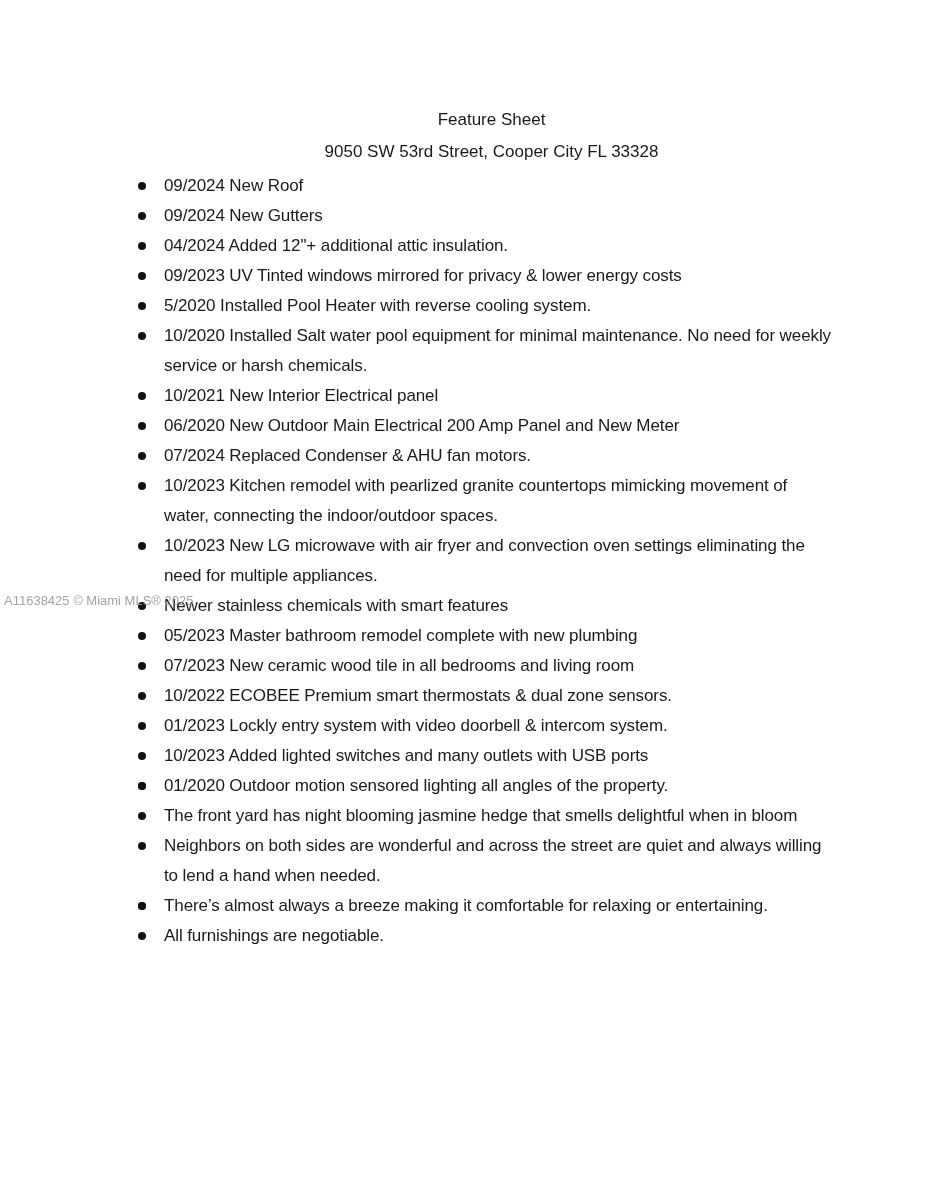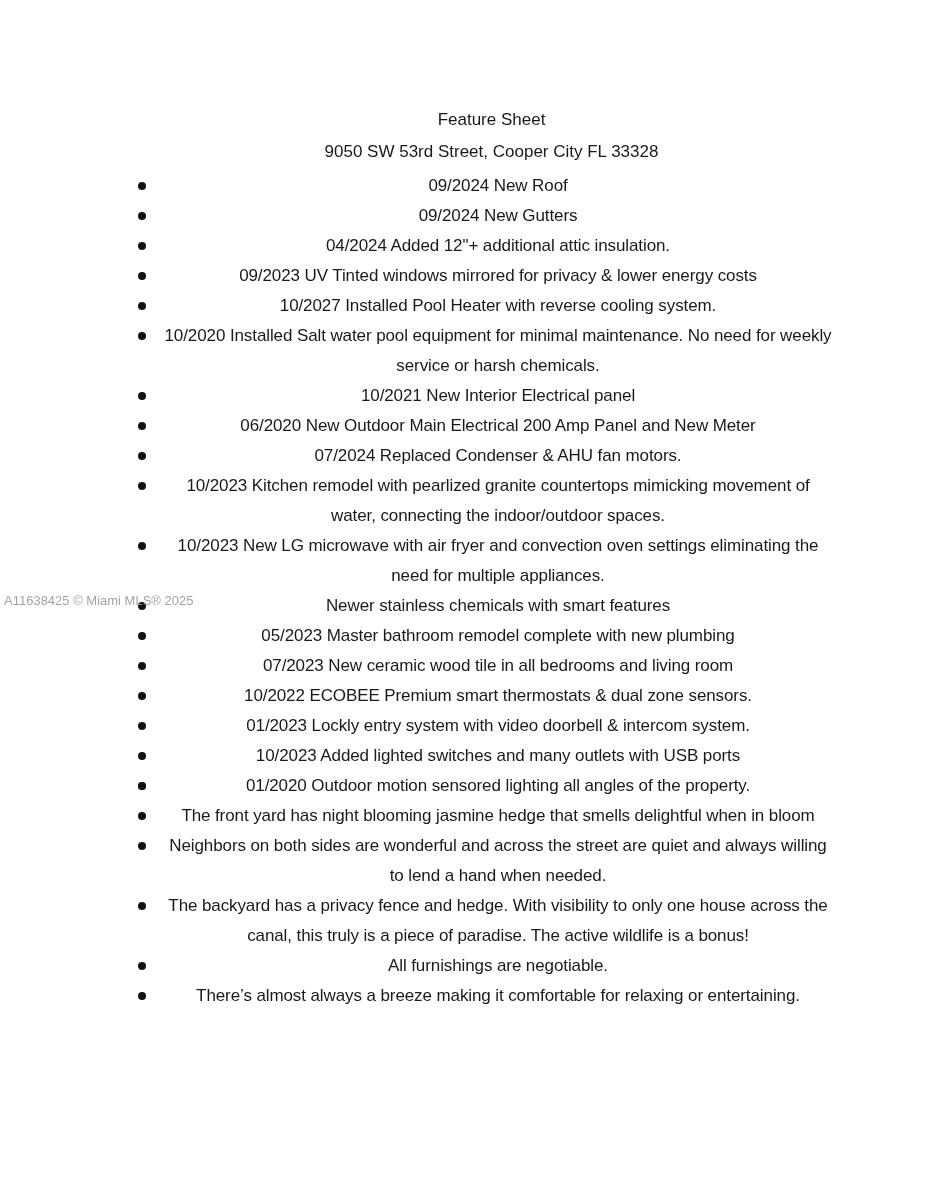--- a/index.html
+++ b/index.html
@@ -51,21 +51,20 @@
     padding: 0;
     list-style: none;
   }
   .feature-item {
     position: relative;
     padding-left: 32px;
     font-size: 17px;
     line-height: 30px;
     letter-spacing: -0.1px;
     color: #1a1a1a;
-    text-align: center;
   }
   .bullet {
     position: absolute;
     left: 6px;
     top: 11px;
     width: 8px;
     height: 8px;
     border-radius: 50%;
     background: #111111;
   }
@@ -87,36 +86,36 @@
 
 <div class="page">
   <div class="title">Feature Sheet</div>
   <div class="address">9050 SW 53rd Street, Cooper City FL 33328</div>
 
   <ul class="feature-list">
     <li class="feature-item"><span class="bullet"></span><span>09/2024 New Roof</span></li>
     <li class="feature-item"><span class="bullet"></span><span>09/2024 New Gutters</span></li>
     <li class="feature-item"><span class="bullet"></span><span>04/2024 Added 12"+ additional attic insulation.</span></li>
     <li class="feature-item"><span class="bullet"></span><span>09/2023 UV Tinted windows mirrored for privacy &amp; lower energy costs</span></li>
-    <li class="feature-item"><span class="bullet"></span><span>10/2027 Installed Pool Heater with reverse cooling system.</span></li>
+    <li class="feature-item"><span class="bullet"></span><span>5/2020 Installed Pool Heater with reverse cooling system.</span></li>
     <li class="feature-item"><span class="bullet"></span><span>10/2020 Installed Salt water pool equipment for minimal maintenance. No need for weekly service or harsh chemicals.</span></li>
     <li class="feature-item"><span class="bullet"></span><span>10/2021 New Interior Electrical panel</span></li>
     <li class="feature-item"><span class="bullet"></span><span>06/2020 New Outdoor Main Electrical 200 Amp Panel and New Meter</span></li>
     <li class="feature-item"><span class="bullet"></span><span>07/2024 Replaced Condenser &amp; AHU fan motors.</span></li>
     <li class="feature-item"><span class="bullet"></span><span>10/2023 Kitchen remodel with pearlized granite countertops mimicking movement of water, connecting the indoor/outdoor spaces.</span></li>
     <li class="feature-item"><span class="bullet"></span><span>10/2023 New LG microwave with air fryer and convection oven settings eliminating the need for multiple appliances.</span></li>
     <li class="feature-item"><span class="bullet"></span><span>Newer stainless chemicals with smart features</span></li>
     <li class="feature-item"><span class="bullet"></span><span>05/2023 Master bathroom remodel complete with new plumbing</span></li>
     <li class="feature-item"><span class="bullet"></span><span>07/2023 New ceramic wood tile in all bedrooms and living room</span></li>
     <li class="feature-item"><span class="bullet"></span><span>10/2022 ECOBEE Premium smart thermostats &amp; dual zone sensors.</span></li>
     <li class="feature-item"><span class="bullet"></span><span>01/2023 Lockly entry system with video doorbell &amp; intercom system.</span></li>
     <li class="feature-item"><span class="bullet"></span><span>10/2023 Added lighted switches and many outlets with USB ports</span></li>
     <li class="feature-item"><span class="bullet"></span></li>
     <li class="feature-item"><span class="bullet"></span><span>01/2020 Outdoor motion sensored lighting all angles of the property.</span></li>
     <li class="feature-item"><span class="bullet"></span><span>The front yard has night blooming jasmine hedge that smells delightful when in bloom</span></li>
     <li class="feature-item"><span class="bullet"></span><span>Neighbors on both sides are wonderful and across the street are quiet and always willing to lend a hand when needed.</span></li>
-    <li class="feature-item"><span class="bullet"></span><span>The backyard has a privacy fence and hedge. With visibility to only one house across the canal, this truly is a piece of paradise. The active wildlife is a bonus!</span></li>
+    <li class="feature-item"><span class="bullet"></span></li>
+    <li class="feature-item"><span class="bullet"></span><span>There’s almost always a breeze making it comfortable for relaxing or entertaining.</span></li>
     <li class="feature-item"><span class="bullet"></span><span>All furnishings are negotiable.</span></li>
-    <li class="feature-item"><span class="bullet"></span><span>There’s almost always a breeze making it comfortable for relaxing or entertaining.</span></li>
   </ul>
 
   <div class="watermark">A11638425 © Miami MLS® 2025</div>
 </div>
 
 </body></html>

